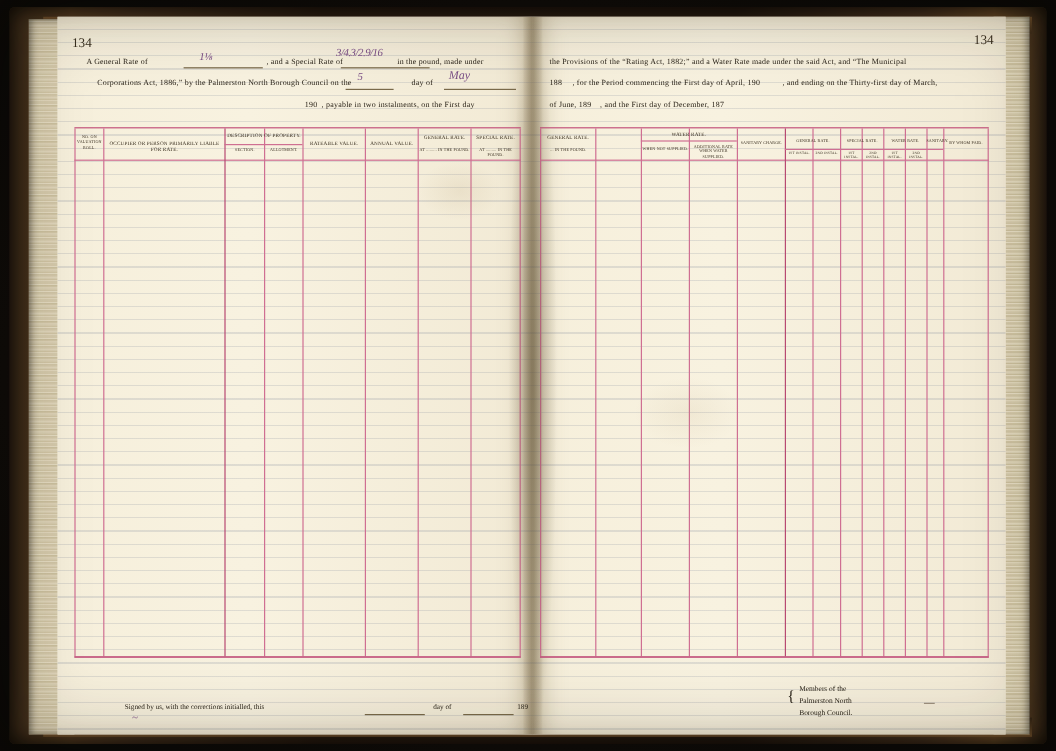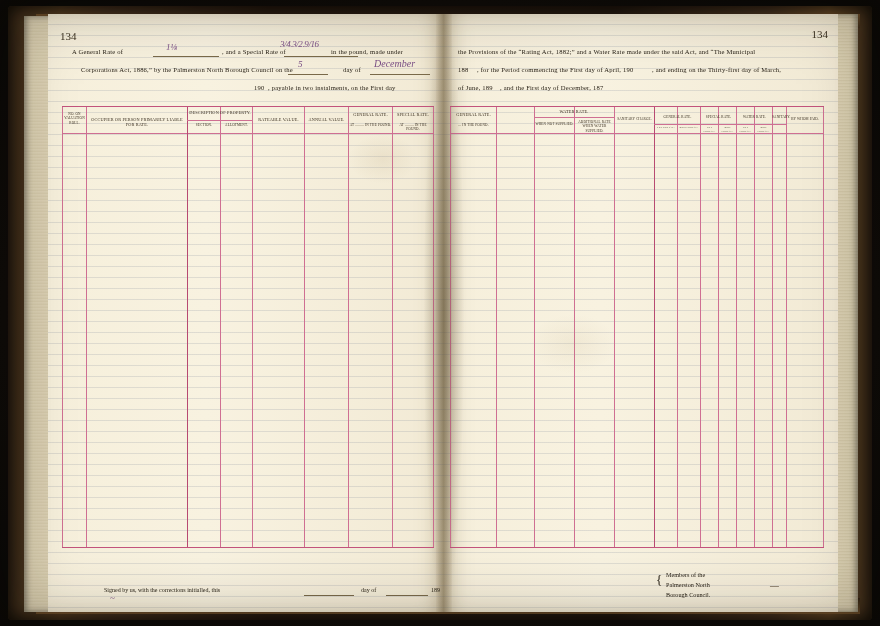--- a/index.html
+++ b/index.html
@@ -93,21 +93,21 @@
     <div class="hdr" style="left:174px;top:34px;">, and a Special Rate of</div>
     <div class="hdr" style="left:236px;top:34px;width:74px;border-bottom:1px solid #7a6a4a;height:8px;"></div>
     <div class="hand" style="left:232px;top:25px;font-size:9px;letter-spacing:-.4px;">3/4.3/2.9/16</div>
     <div class="hdr" style="left:283px;top:34px;">in the pound, made under</div>
 
     <div class="hdr" style="left:33px;top:52px;">Corporations Act, 1886,” by the Palmerston North Borough Council on the</div>
     <div class="hdr" style="left:240px;top:52px;width:40px;border-bottom:1px solid #7a6a4a;height:8px;"></div>
     <div class="hand" style="left:250px;top:45px;font-size:9px;">5</div>
     <div class="hdr" style="left:295px;top:52px;">day of</div>
     <div class="hdr" style="left:322px;top:52px;width:60px;border-bottom:1px solid #7a6a4a;height:8px;"></div>
-    <div class="hand" style="left:326px;top:44px;font-size:10px;">December</div>
+    <div class="hand" style="left:326px;top:44px;font-size:10px;">May</div>
 
     <div class="hdr" style="left:206px;top:70px;">190</div>
     <div class="hdr" style="left:220px;top:70px;">, payable in two instalments, on the First day</div>
 
     <div class="hdr" style="left:410px;top:34px;">the Provisions of the “Rating Act, 1882;” and a Water Rate made under the said Act, and “The Municipal</div>
     <div class="hdr" style="left:410px;top:52px;">188</div>
     <div class="hdr" style="left:429px;top:52px;">, for the Period commencing the First day of April, 190</div>
     <div class="hdr" style="left:604px;top:52px;">, and ending on the Thirty-first day of March,</div>
     <div class="hdr" style="left:410px;top:70px;">of June, 189</div>
     <div class="hdr" style="left:452px;top:70px;">, and the First day of December, 187</div>

